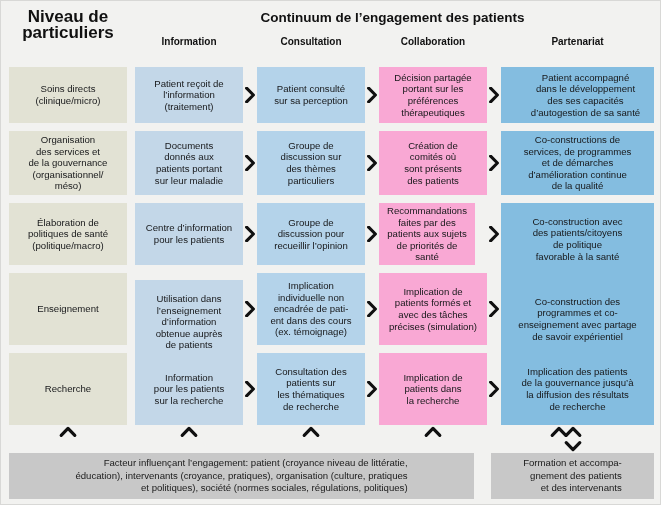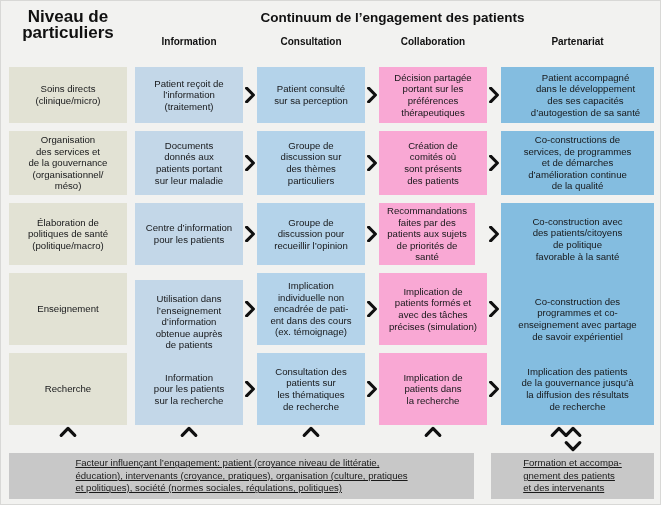--- a/index.html
+++ b/index.html
@@ -88,25 +88,24 @@
   .arrow-dn{
     position:absolute;width:20px;height:16px;
   }
 
   
   .footer-box{
     position:absolute;
     background:#c8c8c8;
     box-sizing:border-box;
     display:flex;align-items:center;justify-content:center;
-    text-align:left;
+    text-align:right;
     color:#1a1a1a;
     padding:4px 8px;
     overflow:hidden;
-    text-decoration:underline;
   }
   #footer-main{
     left:8px;top:452px;width:465px;height:46px;
     font-size:9.6px;line-height:12.4px;
   }
   #footer-side{
     left:490px;top:452px;width:163px;height:46px;
     font-size:9.6px;line-height:12.4px;
   }
 </style>

